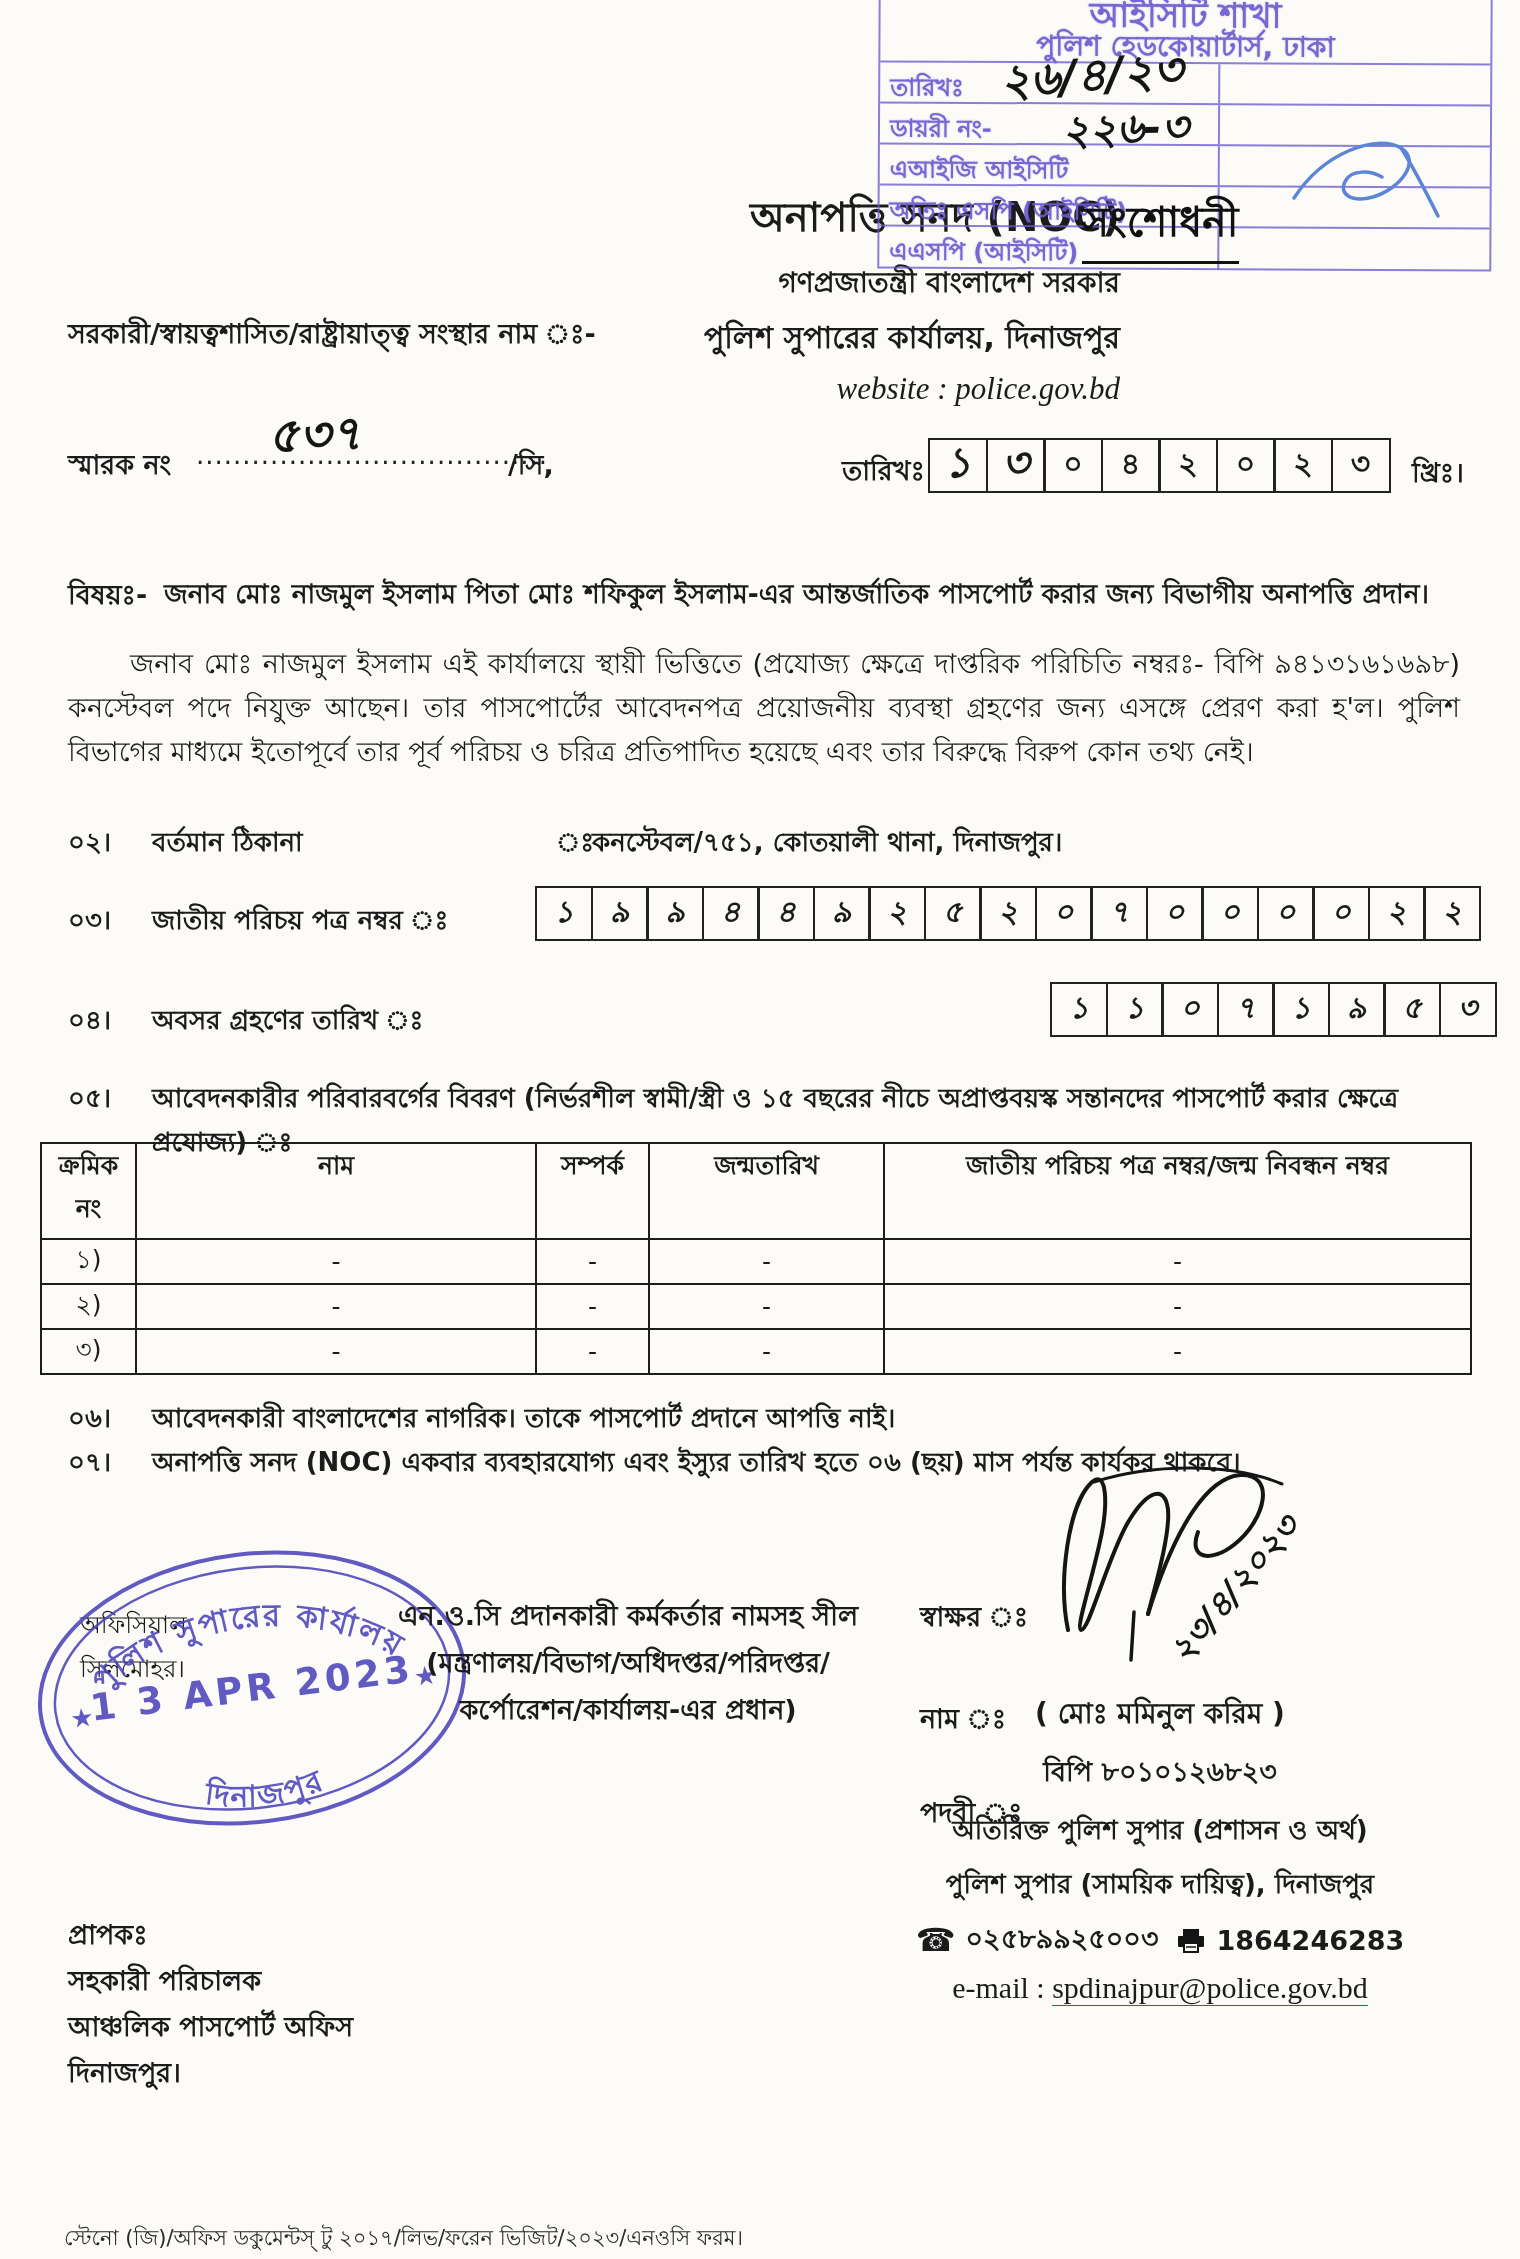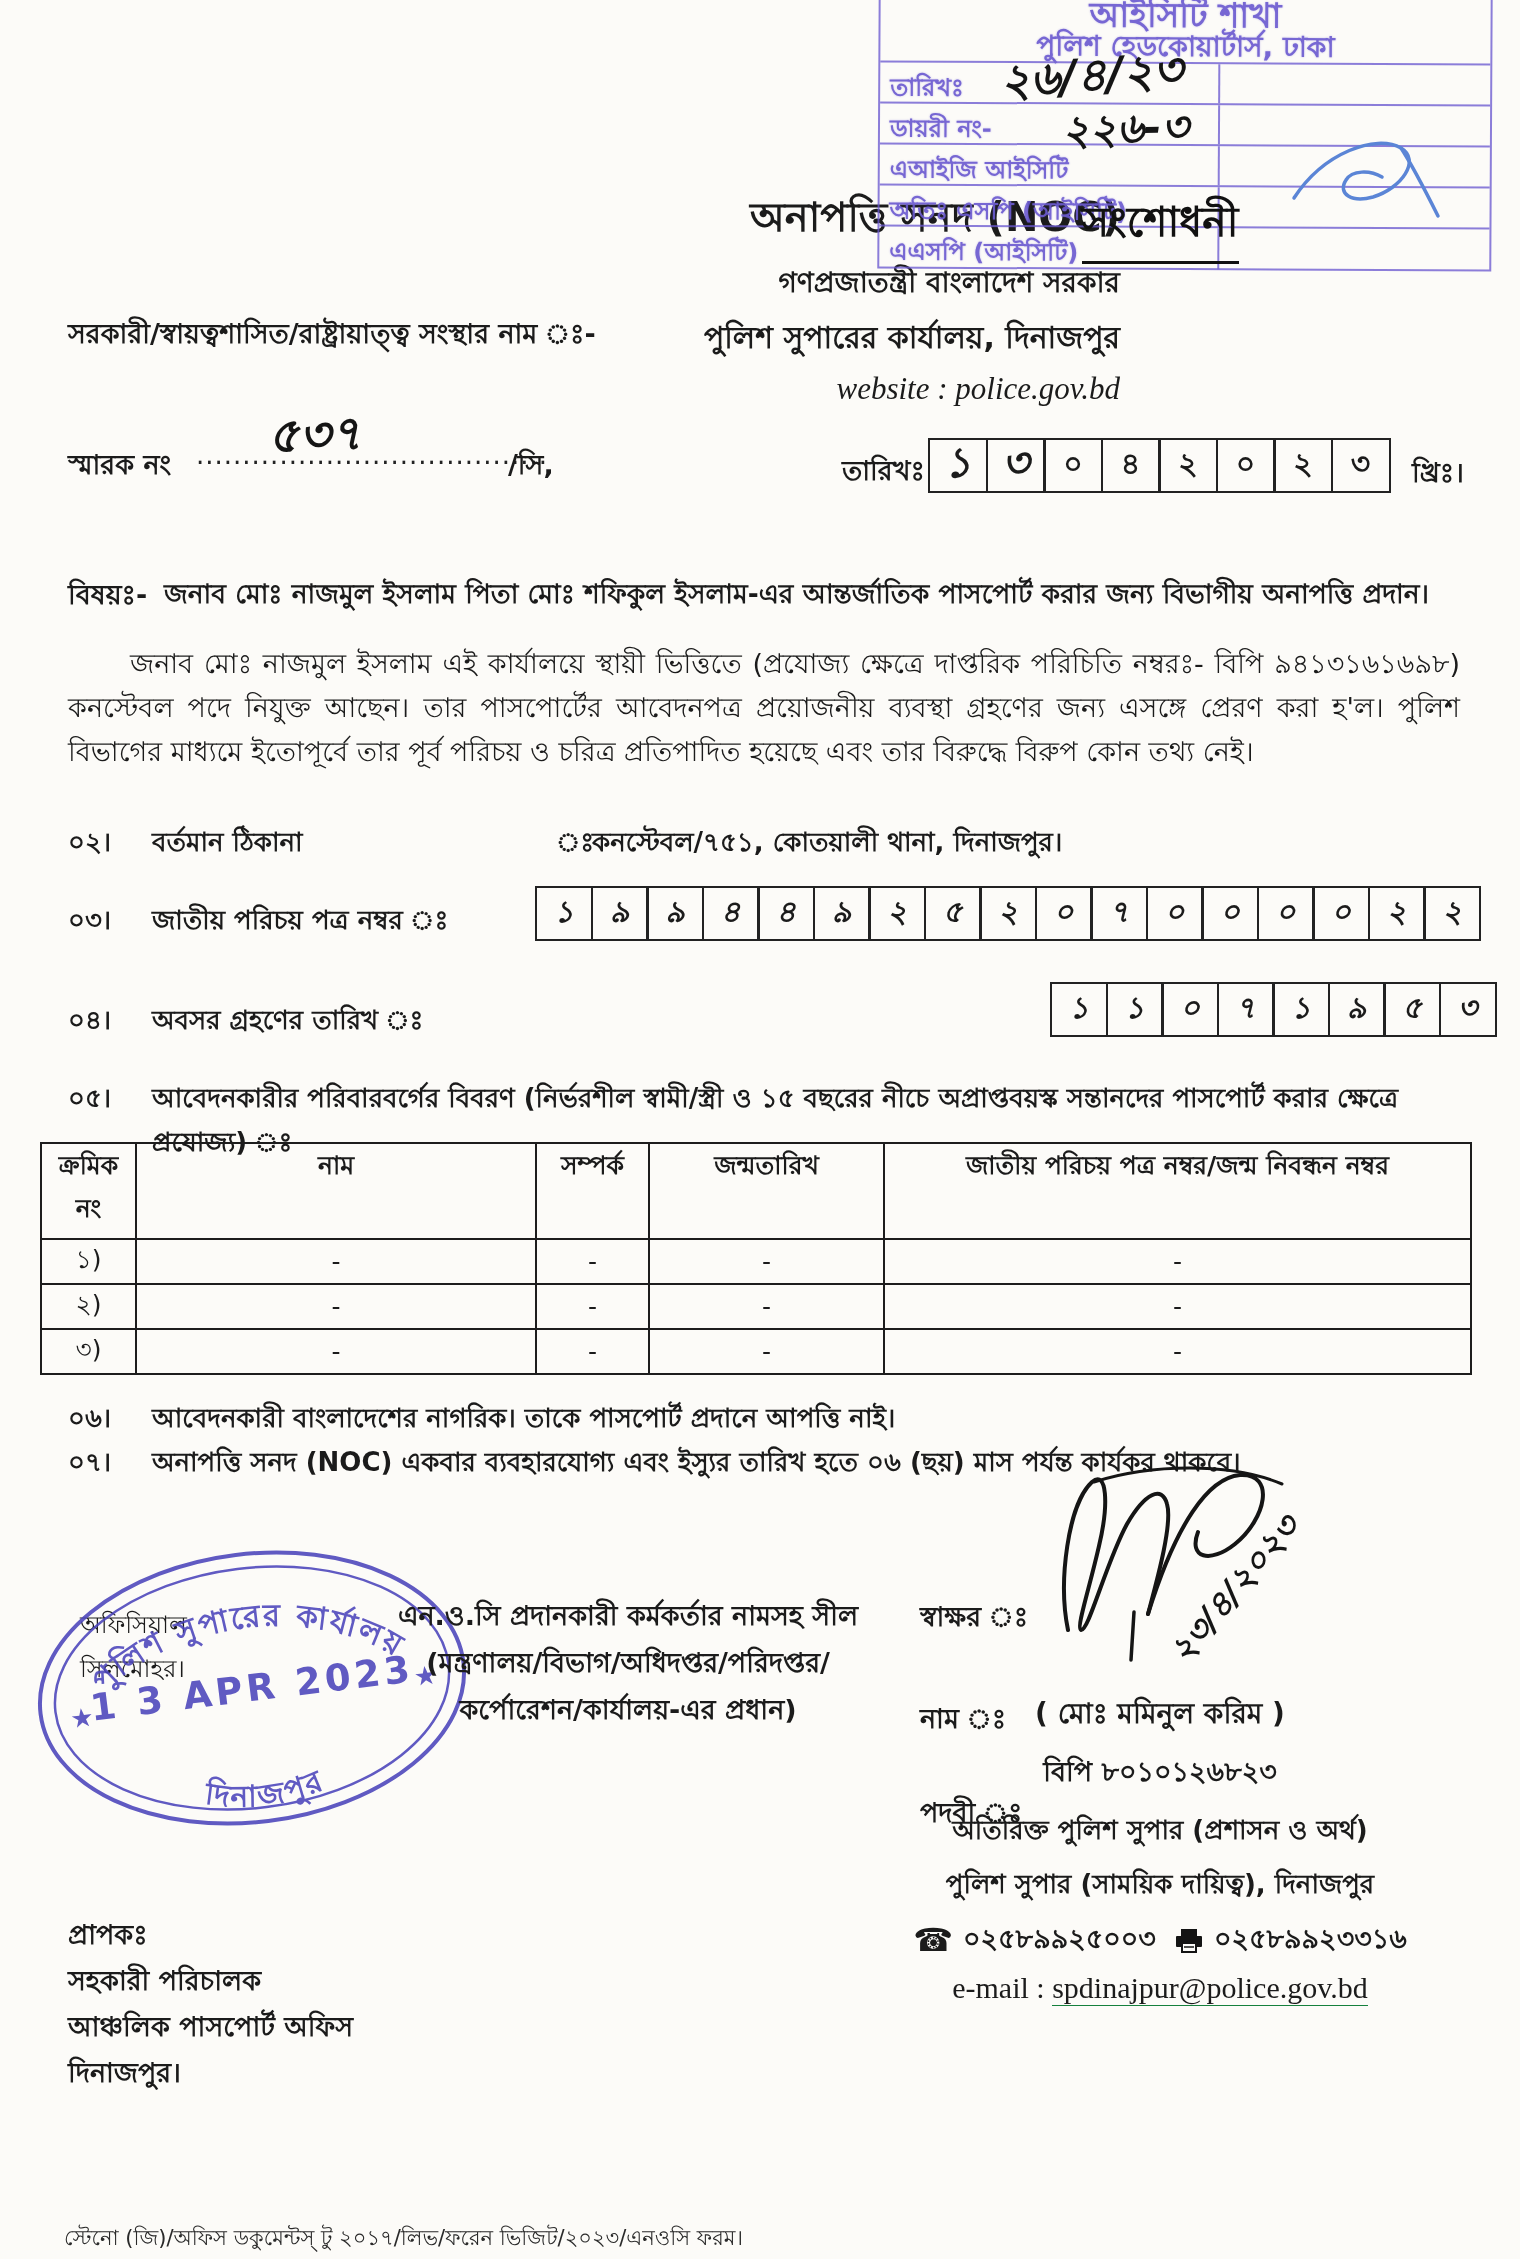--- a/index.html
+++ b/index.html
@@ -320,21 +320,21 @@
     <div class="officer-desig2">পুলিশ সুপার (সাময়িক দায়িত্ব), দিনাজপুর</div>
     <div class="phone-row">
       <span class="phone-glyph">☎</span>
       <span>০২৫৮৯৯২৫০০৩</span>
       <svg width="30" height="26" viewBox="0 0 30 26" style="margin-left:8px">
         <rect x="7" y="1" width="16" height="7" fill="#141414"></rect>
         <rect x="2" y="8" width="26" height="11" rx="1" fill="#141414"></rect>
         <rect x="8" y="15" width="14" height="9" fill="#fcfbf8" stroke="#141414" stroke-width="2"></rect>
         <line x1="10" y1="19" x2="20" y2="19" stroke="#141414" stroke-width="1.5"></line>
       </svg>
-      <span>০২৫৮৯৯২৩৩১৬</span>
+      <span>1864246283</span>
     </div>
     <div class="email-row">
       <span>e-mail :</span>
       <span class="email-underline">spdinajpur@police.gov.bd</span>
     </div>
   </div>
 
   <div class="abs recipient">
     <div>প্রাপকঃ</div>
     <div>সহকারী পরিচালক</div>

